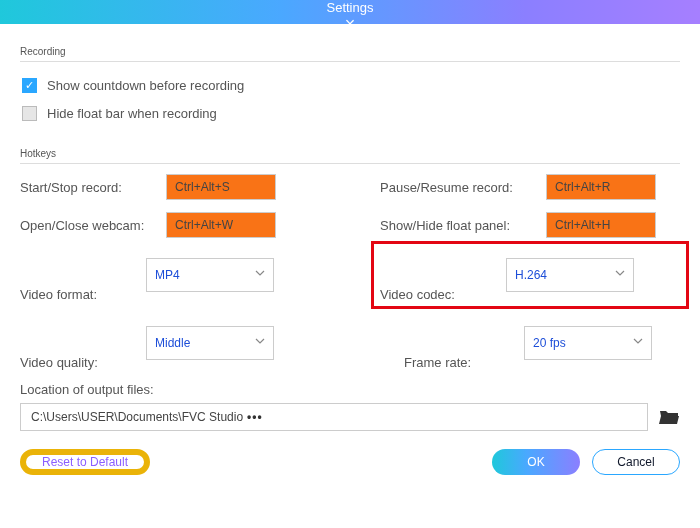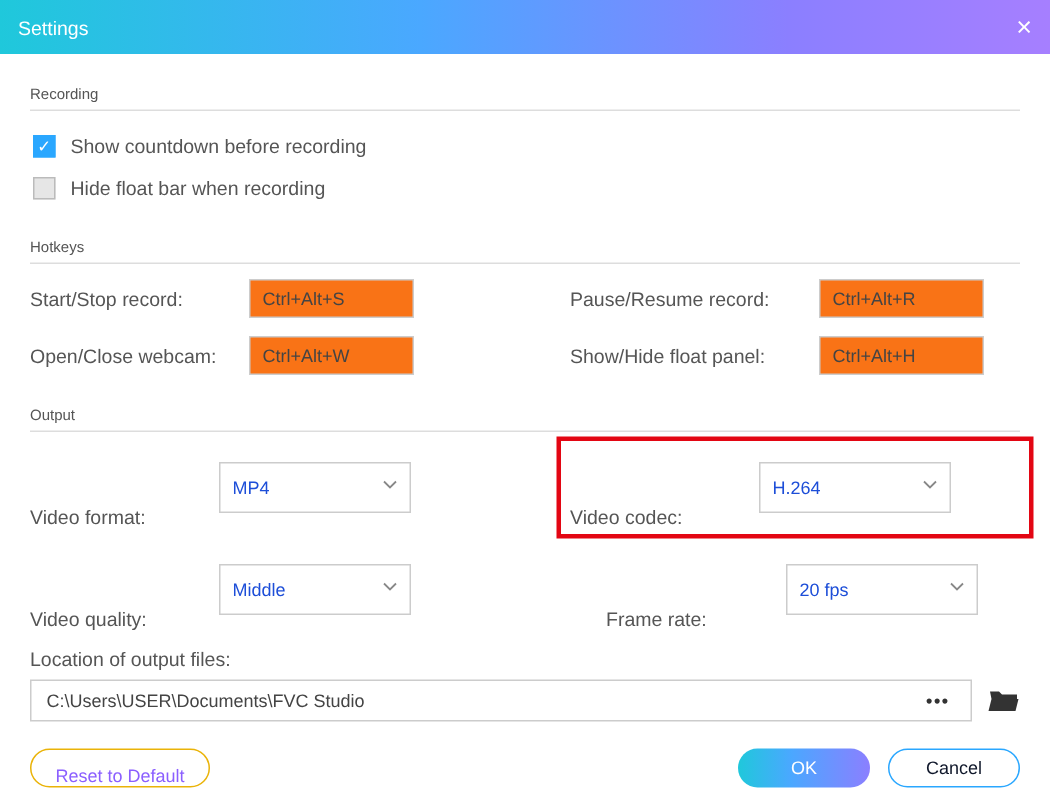--- a/index.html
+++ b/index.html
@@ -7,27 +7,28 @@
     margin: 0;
     font-family: -apple-system, BlinkMacSystemFont, "Segoe UI", Arial, sans-serif;
     font-size: 13px;
     color: #444;
     background: #fff;
     width: 700px;
     height: 528px;
     overflow: hidden;
   }
   .titlebar {
-    height: 36px;
+    height: 24px;
     background: linear-gradient(90deg, #1fc8db 0%, #4aa8ff 40%, #8b7fff 75%, #a67fff 100%);
     display: flex;
     align-items: center;
     padding: 0 12px;
     color: #fff;
     justify-content: space-between;
+    flex-direction: column;
   }
   .titlebar-title { font-size: 13px; }
   .titlebar-close {
     font-size: 18px;
     line-height: 1;
     cursor: pointer;
     font-weight: 200;
   }
   .content {
     padding: 14px 20px 0 20px;
@@ -143,46 +144,45 @@
   .path-input {
     border: 1px solid #ccc;
     height: 28px;
     flex: 1;
     padding: 0 10px;
     font-size: 12px;
     color: #444;
     background: #fff;
     display: flex;
     align-items: center;
-    justify-content: space-between;
-    gap: 24px;
+    justify-content: flex-start;
   }
   .dots {
     font-weight: bold;
     letter-spacing: 1px;
     color: #333;
     padding: 0 4px;
   }
   .folder-icon svg { display:block; }
   .footer {
     display: flex;
     align-items: center;
     justify-content: space-between;
     padding: 18px 20px 14px 20px;
   }
   .btn-reset {
-    border: 1px solid #eab308;
+    border: 6px solid #eab308;
     border-radius: 14px;
     height: 26px;
     padding: 0 16px;
     font-size: 12px;
     color: #8b5fff;
     background: #fff;
     display: inline-flex;
-    align-items: flex-end;
+    align-items: center;
     cursor: pointer;
   }
   .footer-right { display: flex; gap: 12px; }
   .btn-ok {
     border-radius: 14px;
     height: 26px;
     width: 88px;
     font-size: 12px;
     color: #fff;
     background: linear-gradient(90deg, #1fc8db 0%, #4aa8ff 40%, #8b7fff 100%);
@@ -251,21 +251,20 @@
         </span>
     </div>
     <div class="field">
       <span class="flabel" style="width:150px;">Show/Hide float panel:</span>
       <span class="txtinput">
           <span>Ctrl+Alt+H</span>
         </span>
     </div>
   </div>
 
-  <div class="section-head" style="margin-top:22px;">Output</div>
 
   <div class="output-grid">
     <div class="field">
       <span class="flabel">Video format:</span>
       <span class="select">
         <span>MP4</span>
         <span class="chevron">
             <svg width="10" height="6" viewBox="0 0 10 6">
               <path d="M1 1 L5 5 L9 1" stroke="#888" stroke-width="1.2" fill="none"></path>
             </svg>

